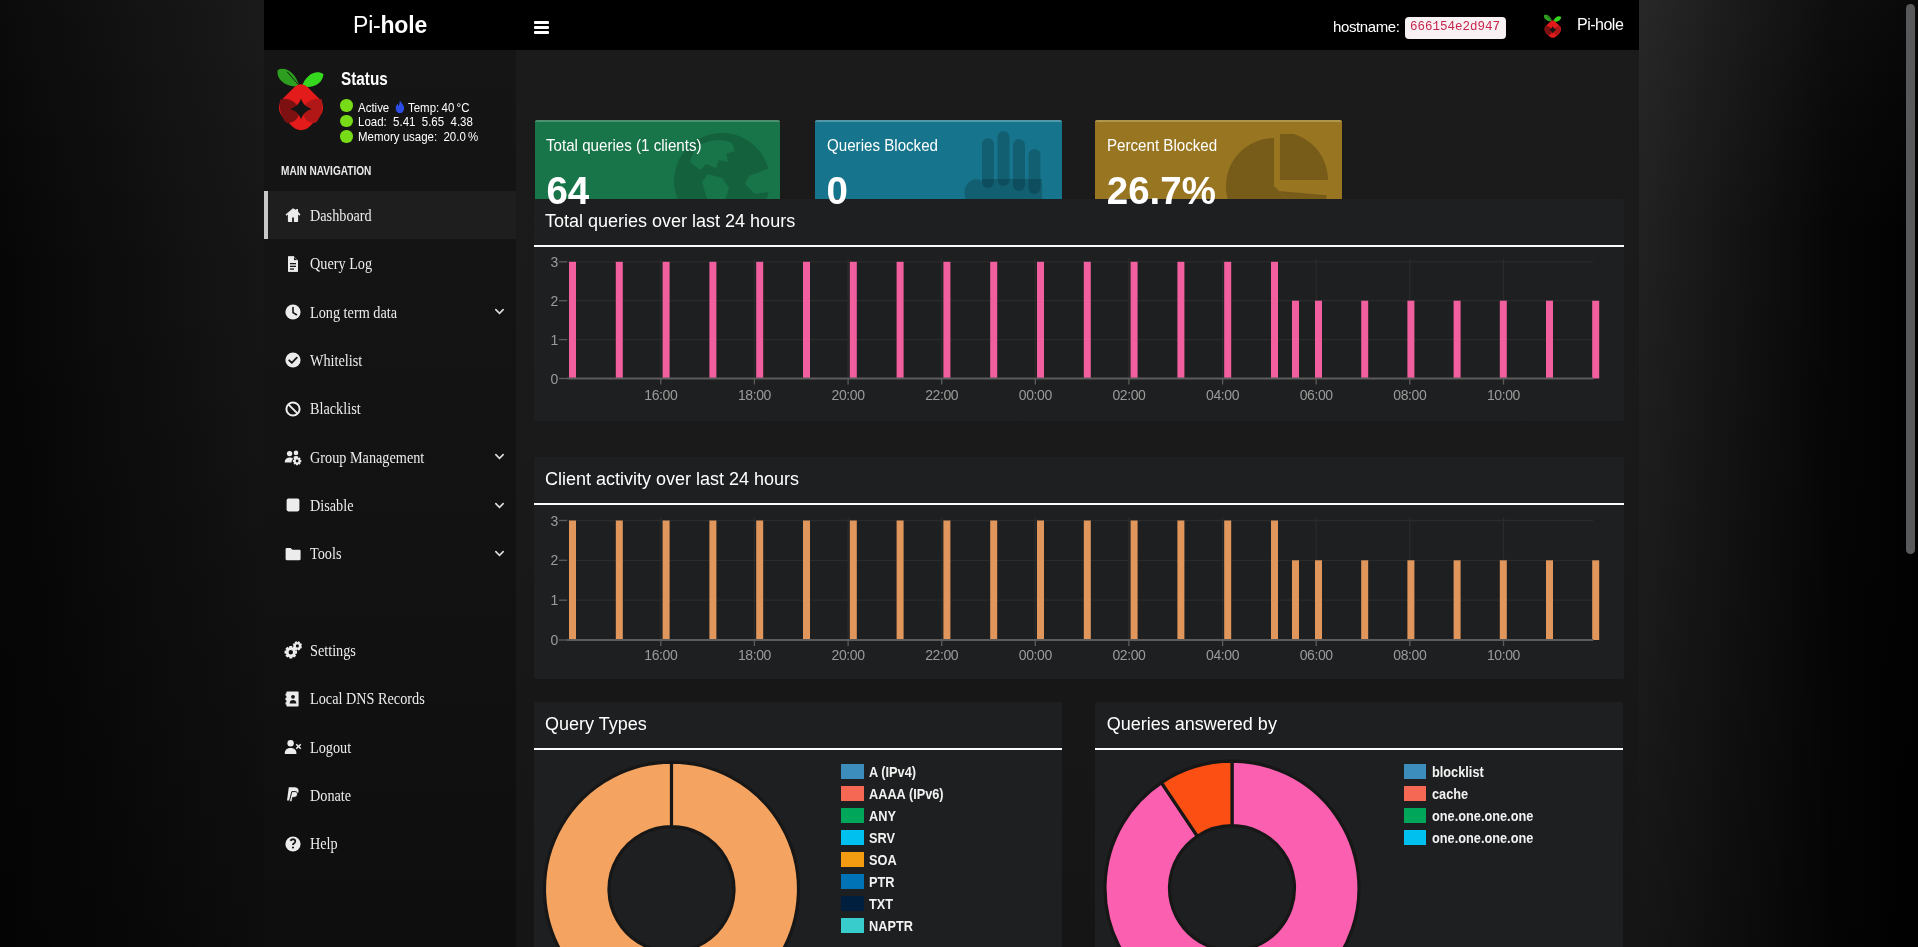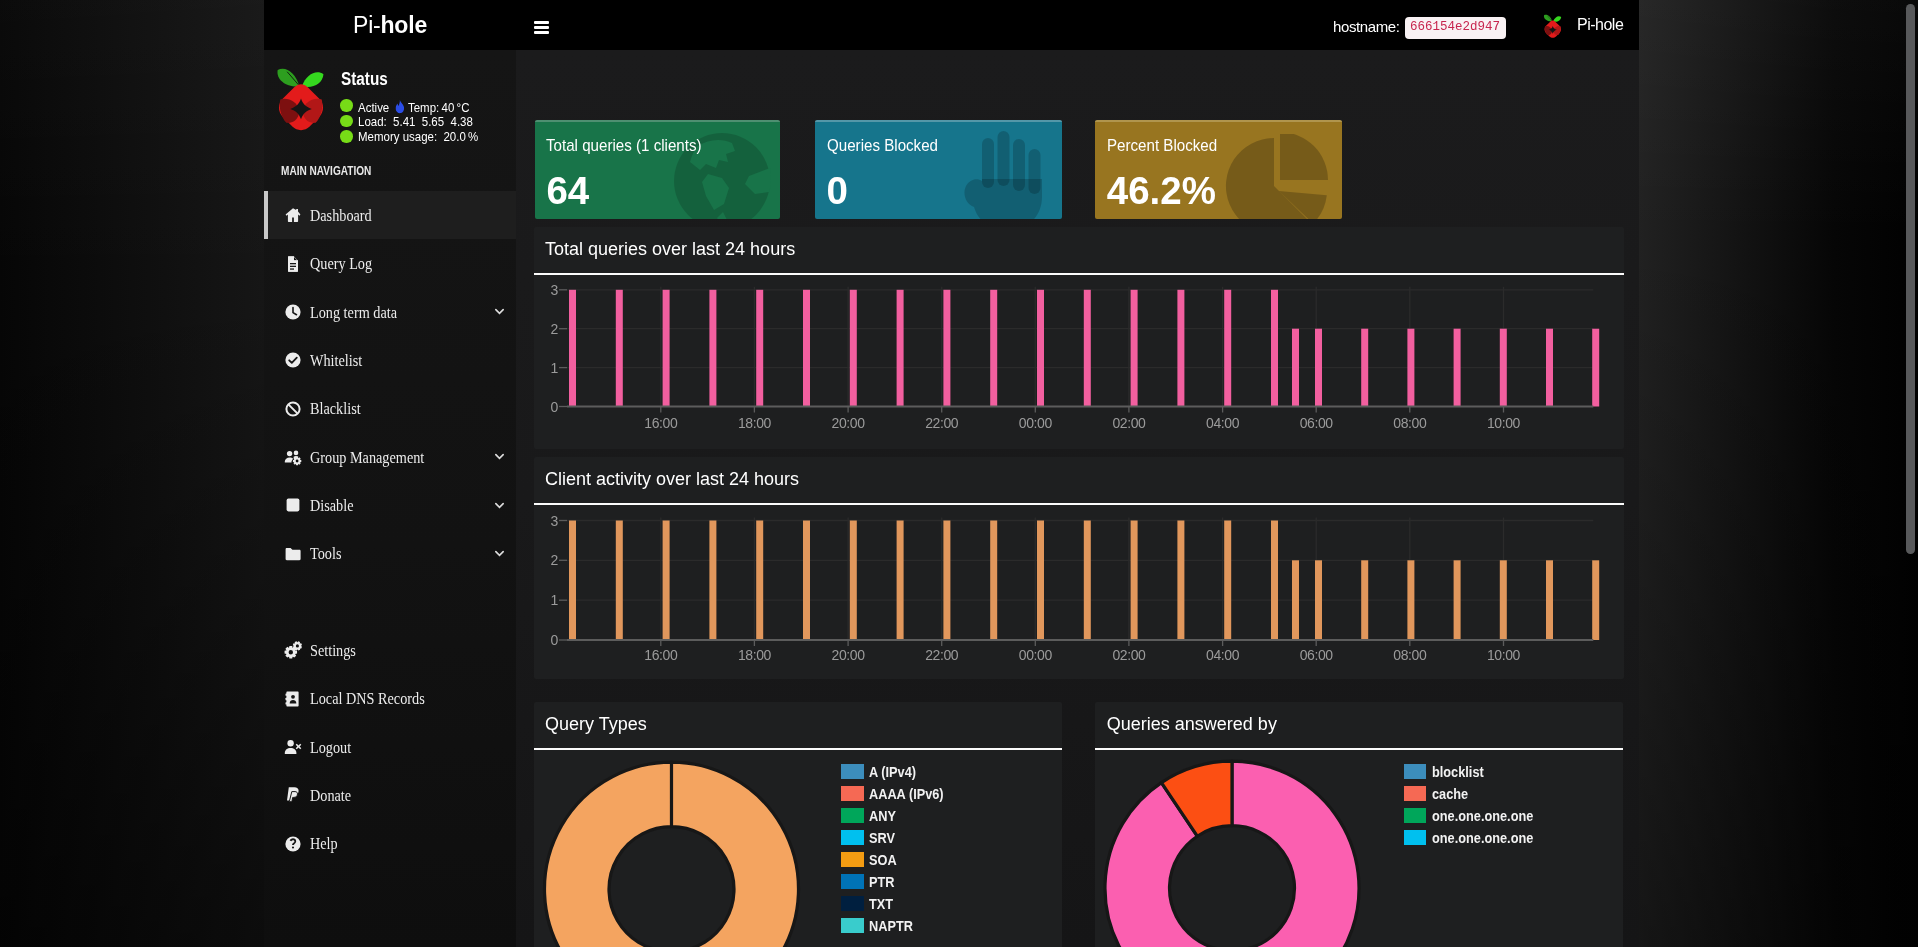--- a/index.html
+++ b/index.html
@@ -220,31 +220,31 @@
 <rect x="19" y="7" width="12" height="50" rx="6"></rect>
 <rect x="34.5" y="0" width="12" height="55" rx="6"></rect>
 <rect x="50" y="8" width="12" height="52" rx="6"></rect>
 <rect x="65.5" y="18" width="12" height="45" rx="6"></rect>
 <path d="M19 48 L79 48 L79 66 C79 84 66 99 46 99 L42 99 C27 99 15 90 11 76 C3 73 -1 63 3 55 C6.5 48.5 14 46.5 19 50 Z"></path>
 </g>
         </svg>
       </div>
     <div class="card" style="left:579.3px;width:246.4px;background:#987520;border-top:2.5px solid #b0954d">
       <div class="ttl">Percent Blocked</div>
-        <div class="num">46.2%</div>
+        <div class="num">26.7%</div>
         <svg style="position:absolute;right:14px;top:12px" width="104" height="104" viewBox="0 0 104 104">
 <g fill="rgba(0,0,0,0.22)">
 <path d="M50 52 L50 4 A48 48 0 1 0 83.9 85.9 Z"></path>
 <path d="M56 46 L56 -2 A48 48 0 0 1 104 46 Z"></path>
 <path d="M55 57 L102.8 61.2 A48 48 0 0 1 89.1 89.6 Z"></path>
 </g>
         </svg>
       </div>
 
-    <div class="box" style="left:17.5px;top:177px;width:1090px;height:222.1px">
+    <div class="box" style="left:17.5px;top:149px;width:1090px;height:222.1px">
       <h2>Total queries over last 24 hours</h2>
         <div class="bhd"></div>
       <svg width="1090" height="222" style="position:absolute;left:0;top:0">
           <line x1="33.0" y1="62.8" x2="1059.3" y2="62.8" stroke="#2b2b2b" stroke-width="1.3"></line>
           <line x1="25.0" y1="62.8" x2="33.0" y2="62.8" stroke="#5c5c5c" stroke-width="1.3"></line>
           <text x="24.0" y="67.8" text-anchor="end" class="tick">3</text>
           <line x1="33.0" y1="101.7" x2="1059.3" y2="101.7" stroke="#2b2b2b" stroke-width="1.3"></line>
           <line x1="25.0" y1="101.7" x2="33.0" y2="101.7" stroke="#5c5c5c" stroke-width="1.3"></line>
           <text x="24.0" y="106.7" text-anchor="end" class="tick">2</text>
           <line x1="33.0" y1="140.6" x2="1059.3" y2="140.6" stroke="#2b2b2b" stroke-width="1.3"></line>

